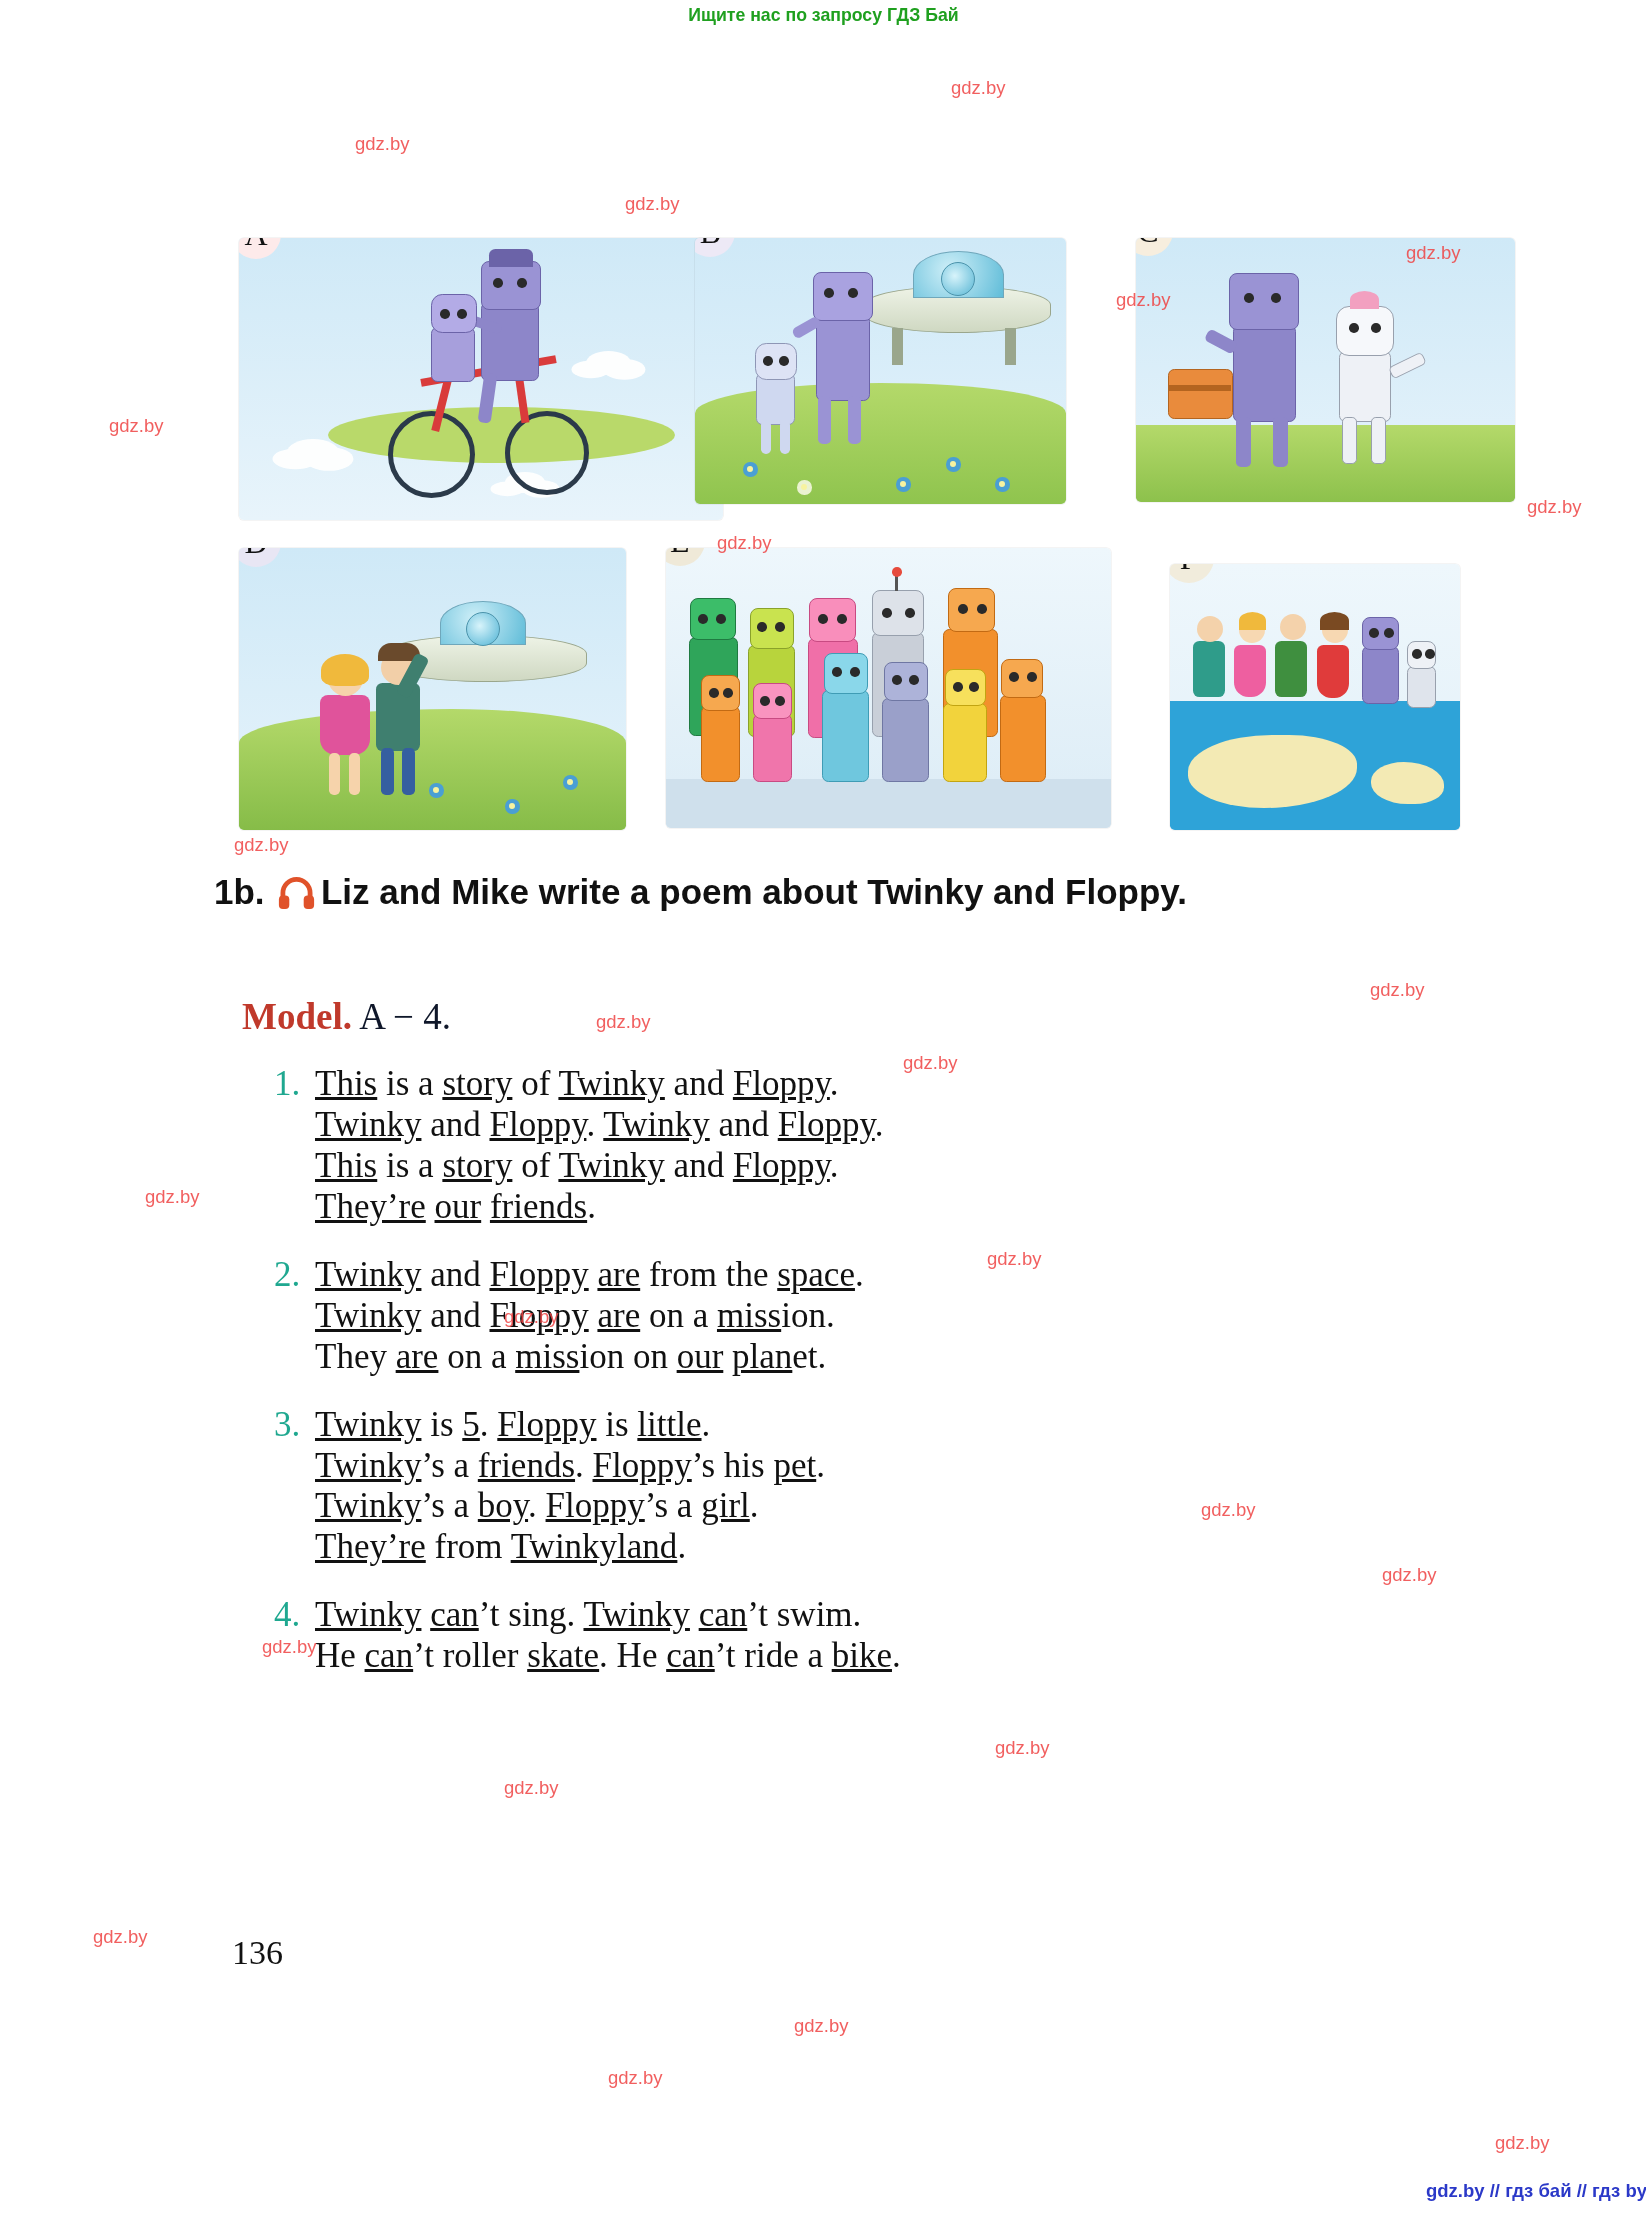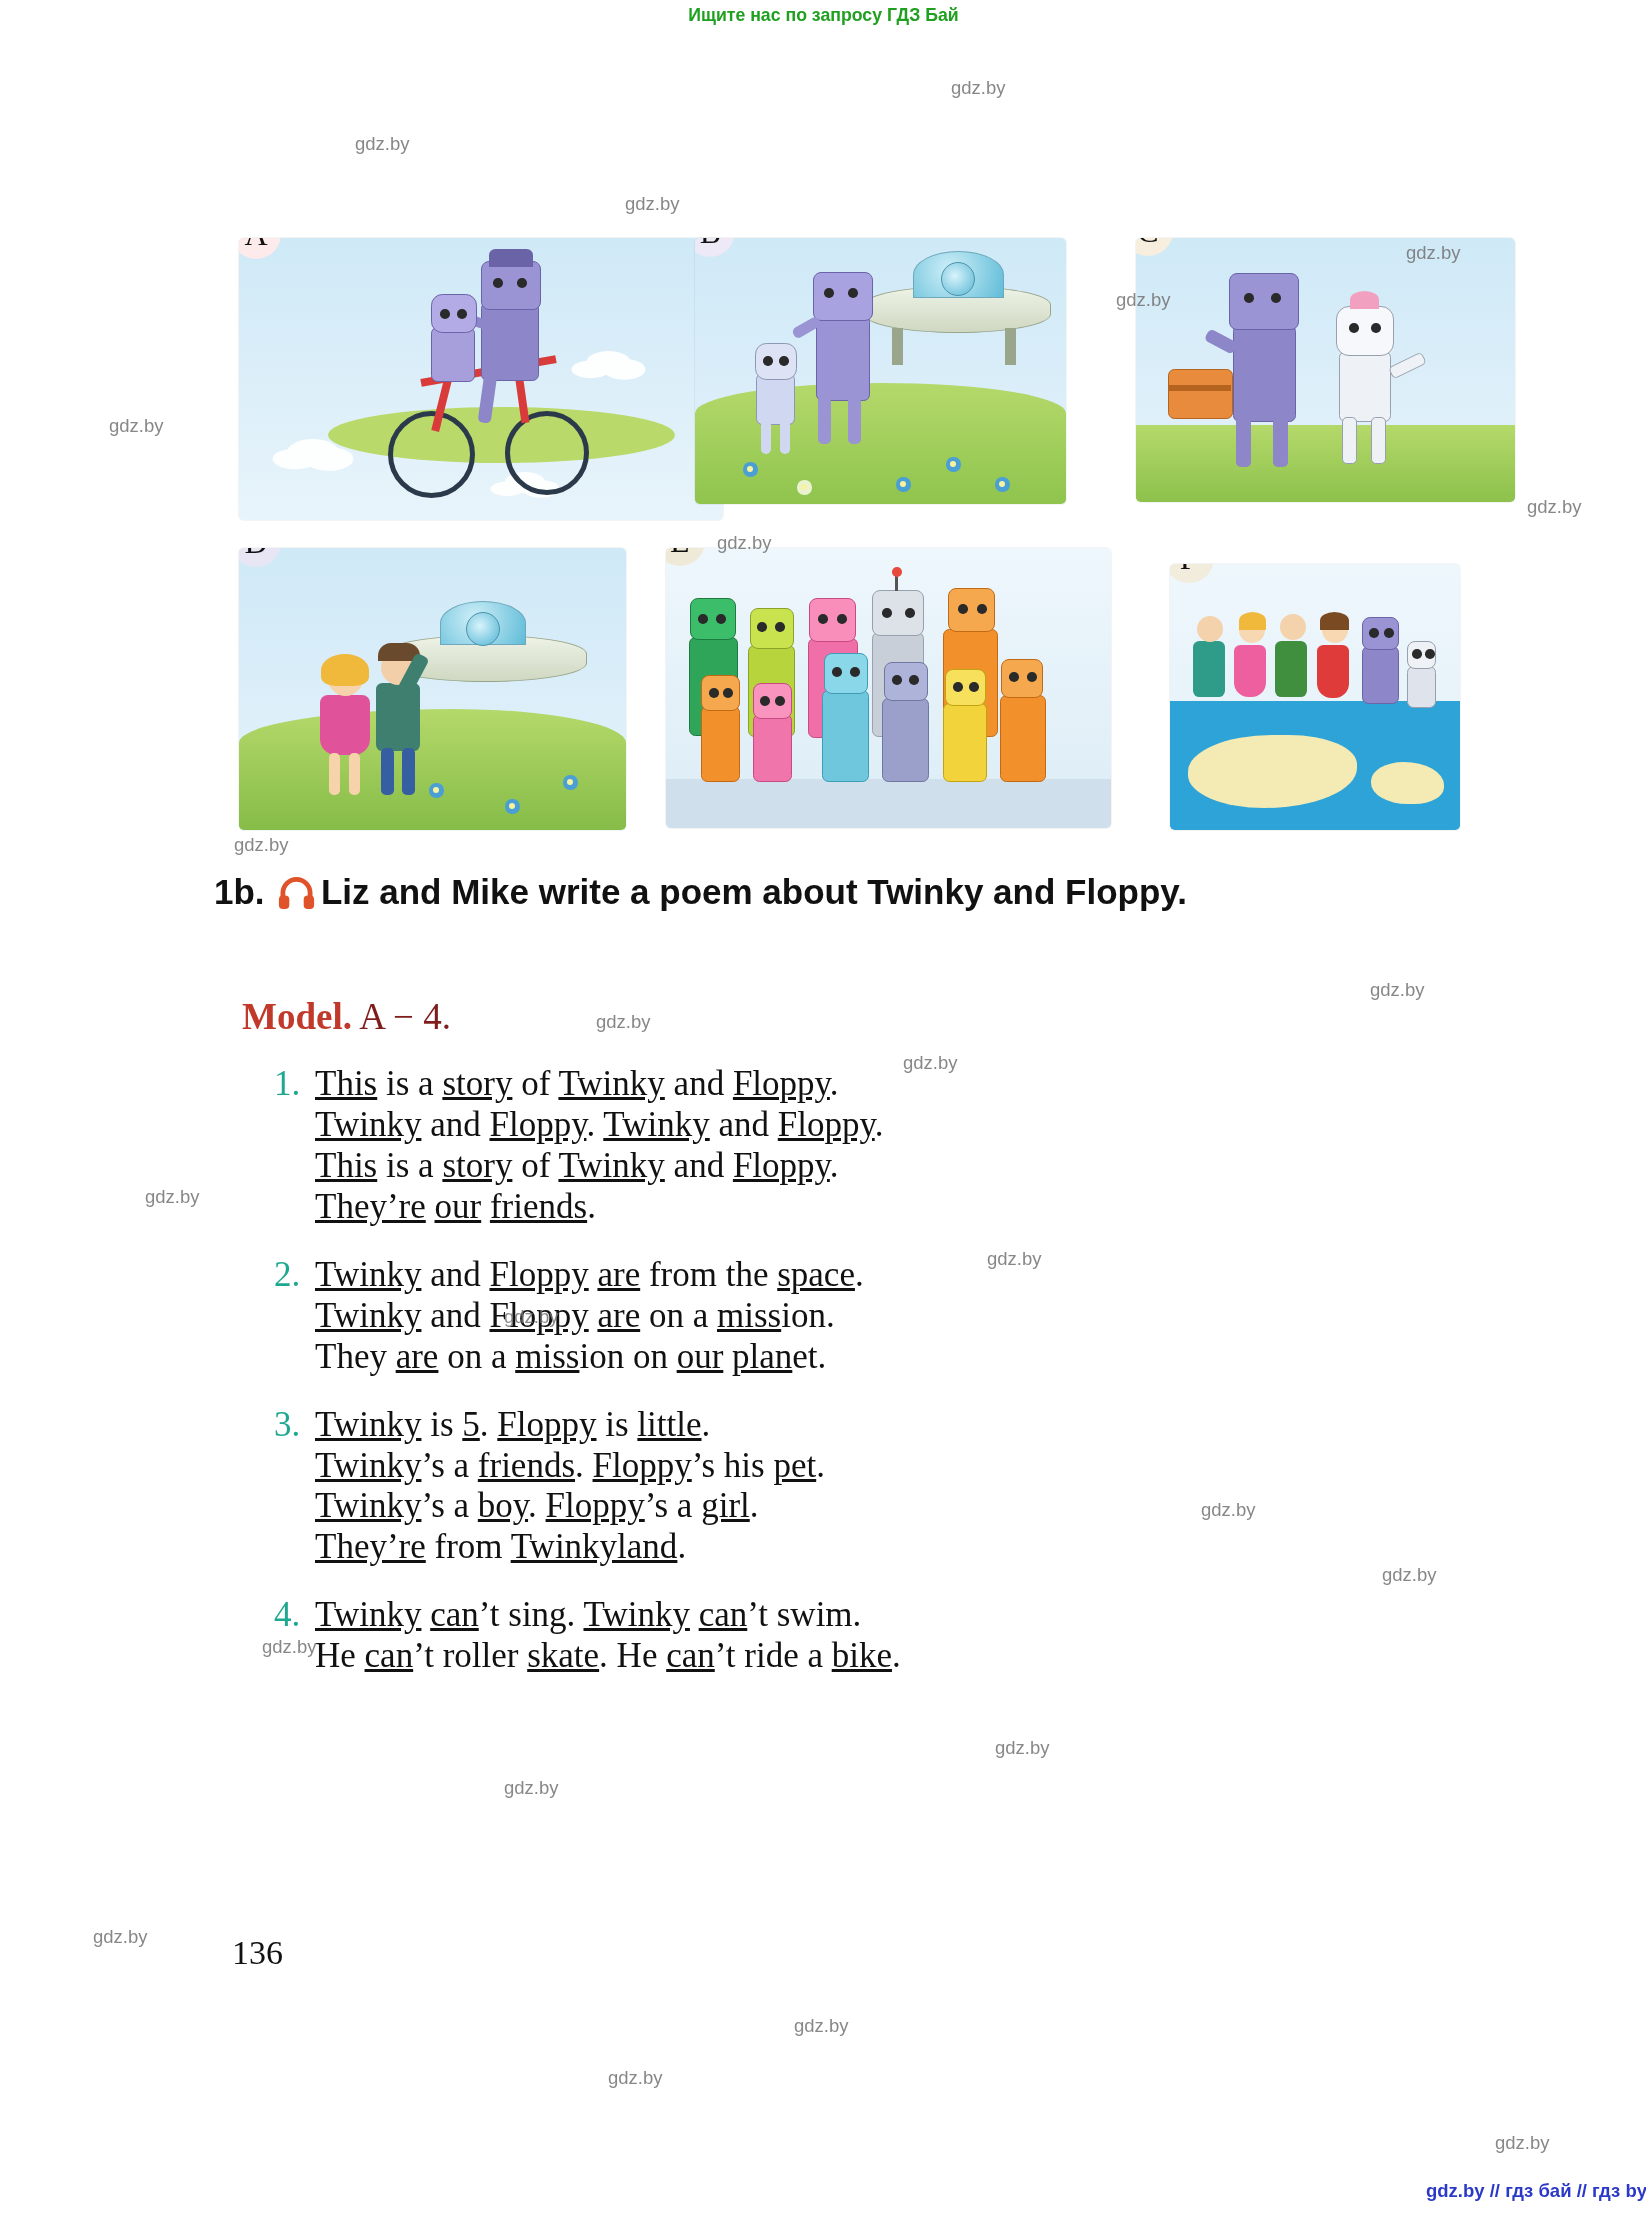--- a/index.html
+++ b/index.html
@@ -8,21 +8,21 @@
     background:#ffffff;
     font-family:"Liberation Serif", serif;
     position:relative;
     overflow:hidden;
   }
   .page { position:absolute; inset:0; }
 
   
   .wm {
     position:absolute;
-    color:#737373;
+    color:#ef4444;
     font-family:"Liberation Sans", sans-serif;
     font-size:18.5px;
     white-space:nowrap;
     opacity:.85;
   }
   .wm-top {
     position:absolute;
     left:0; right:0; top:4.8px;
     text-align:center;
     color:#1fa01f;
@@ -110,21 +110,21 @@
     vertical-align:-4.8px;
     margin:0 6.4px 0 3.2px;
   }
 
   .model {
     position:absolute;
     left:242px; top:995px;
     font-size:37px;
   }
   .model .m-word { color:#c0392b; font-weight:bold; }
-  .model .m-val { color:#7f1d1d; }
+  .model .m-val { color:#0f172a; }
 
   .poem {
     position:absolute;
     left:242px; top:1064px; width:1273px;
     font-size:35px;
     line-height:1.17;
     color:#111;
   }
   .stanza { position:relative; margin-bottom:27px; padding-left:73px; }
   .stanza .sn {

